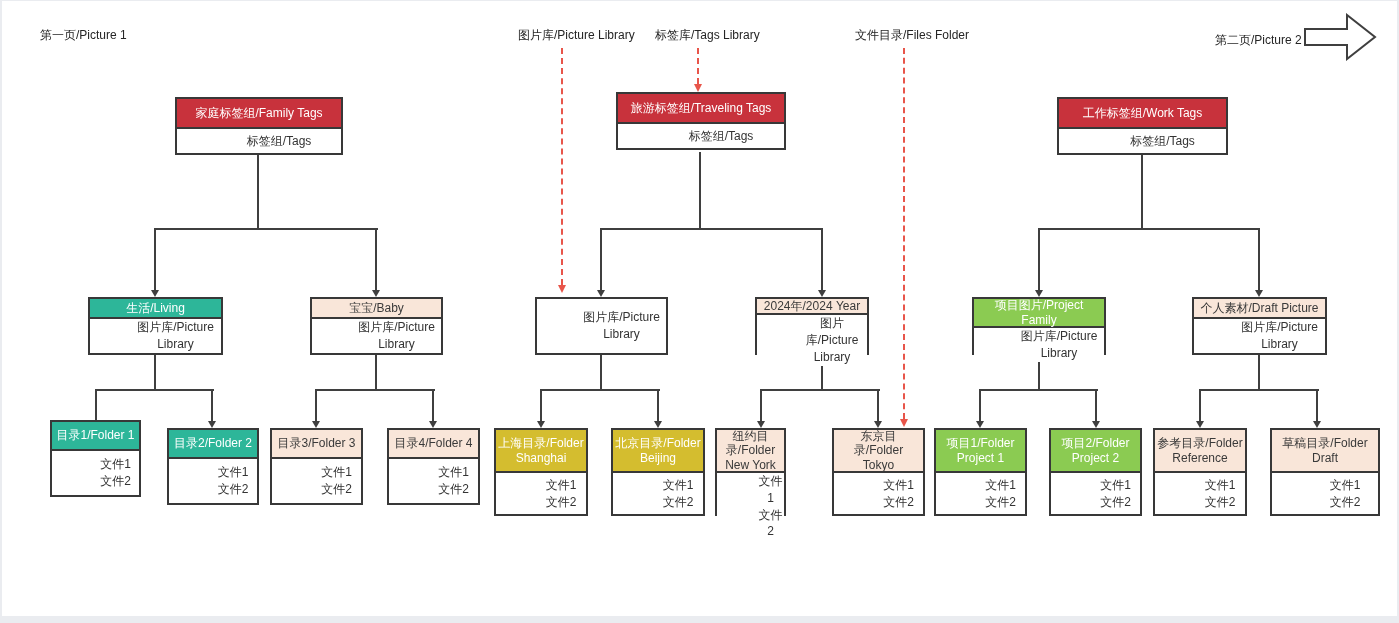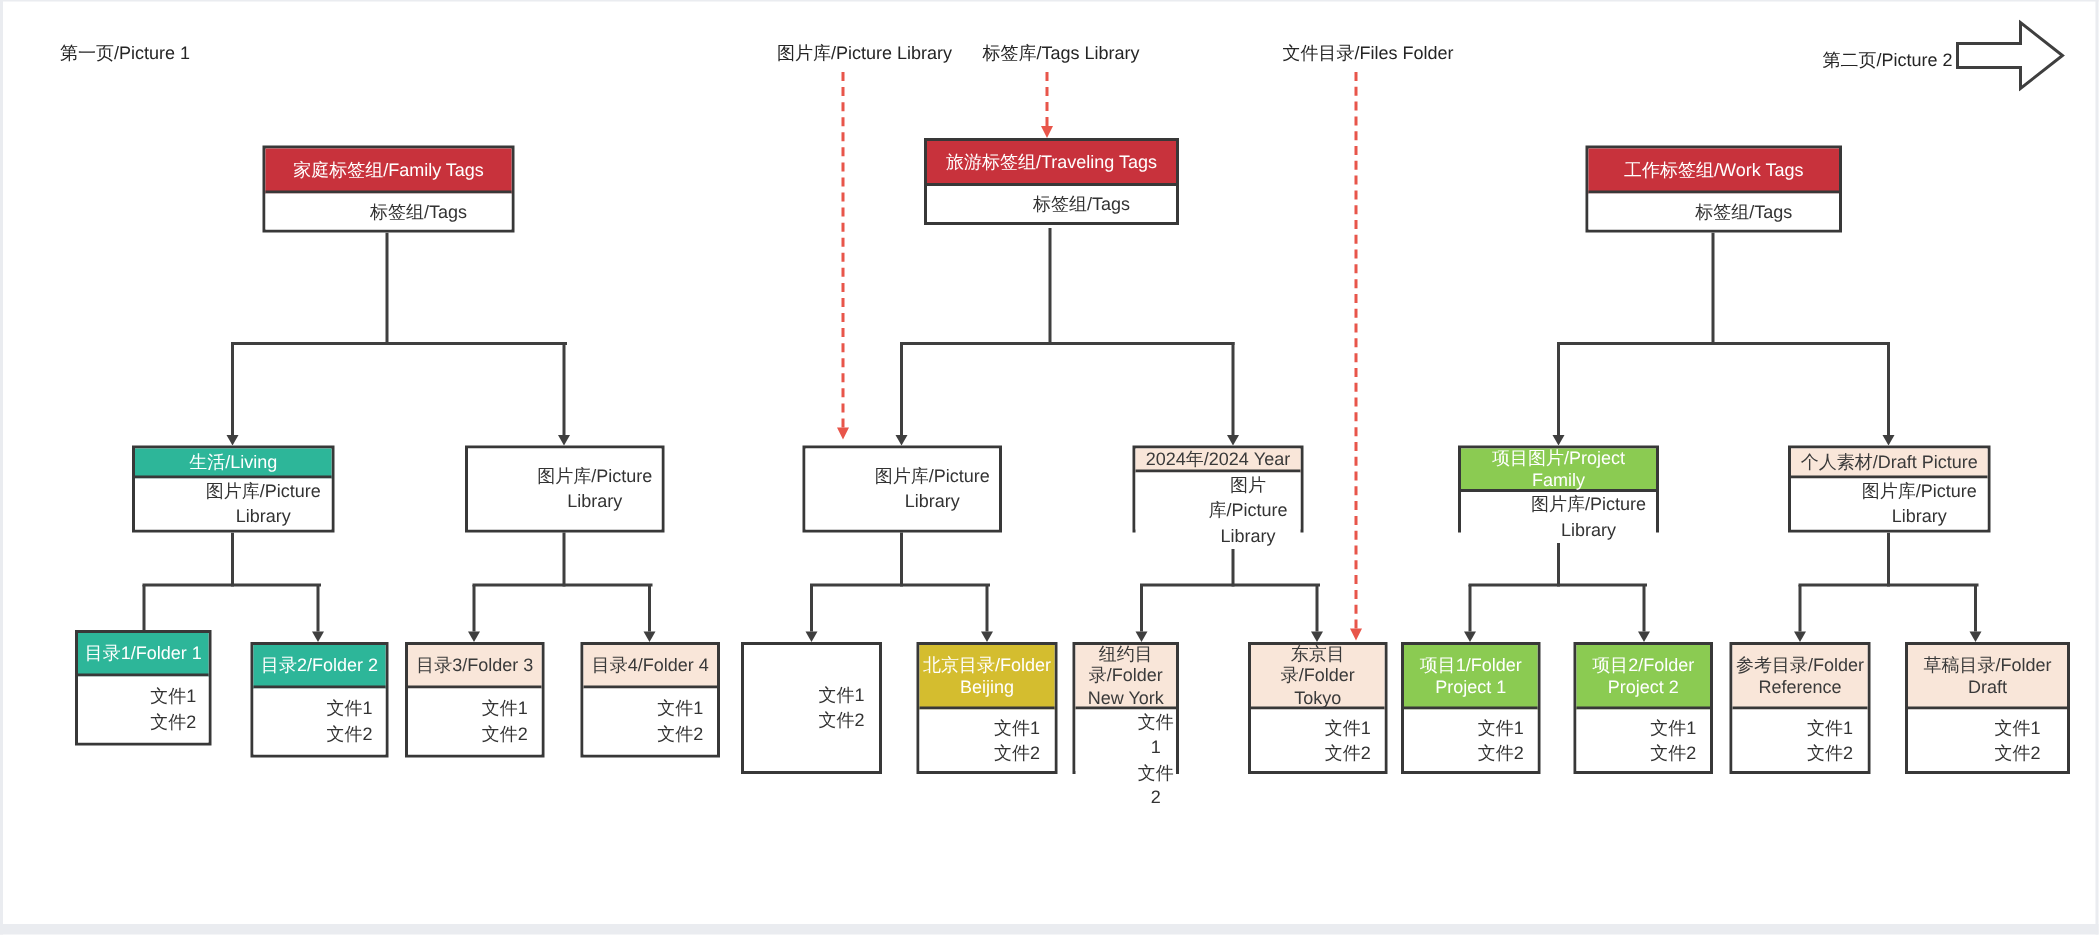--- a/index.html
+++ b/index.html
@@ -124,20 +124,21 @@
 
 <div class="node n-root" style="left:175px;top:97px;width:168px">
   <div class="hdr red">家庭标签组/Family Tags</div>
   <div class="bdy">标签组/Tags</div>
 </div>
 <div class="node n-mid" style="left:88px;top:297px;width:135px">
   <div class="hdr teal">生活/Living</div>
   <div class="bdy">图片库/Picture Library</div>
 </div>
 <div class="node n-mid" style="left:310px;top:297px;width:133px">
+  <div class="hdr peach">宝宝/Baby</div>
   <div class="bdy">图片库/Picture Library</div>
 </div>
 <div class="node n-fs" style="left:50px;top:420px;width:91px">
   <div class="hdr teal">目录1/Folder 1</div>
   <div class="bdy">文件1
 文件2</div>
 </div>
 <div class="node n-fs" style="left:167px;top:428px;width:92px">
   <div class="hdr teal">目录2/Folder 2</div>
   <div class="bdy">文件1
@@ -159,20 +160,22 @@
   <div class="bdy">标签组/Tags</div>
 </div>
 <div class="node n-mid" style="left:535px;top:297px;width:133px">
   <div class="bdy">图片库/Picture Library</div>
 </div>
 <div class="node n-mid" style="left:755px;top:297px;width:114px">
   <div class="hdr peach">2024年/2024 Year</div>
   <div class="bdy">图片库/Picture Library</div>
 </div>
 <div class="node n-fm" style="left:494px;top:428px;width:94px">
+  <div class="hdr yellow">上海目录/Folder
+Shanghai</div>
   <div class="bdy">文件1
 文件2</div>
 </div>
 <div class="node n-fm" style="left:611px;top:428px;width:94px">
   <div class="hdr yellow">北京目录/Folder
 Beijing</div>
   <div class="bdy">文件1
 文件2</div>
 </div>
 <div class="node n-fm" style="left:715px;top:428px;width:71px">

